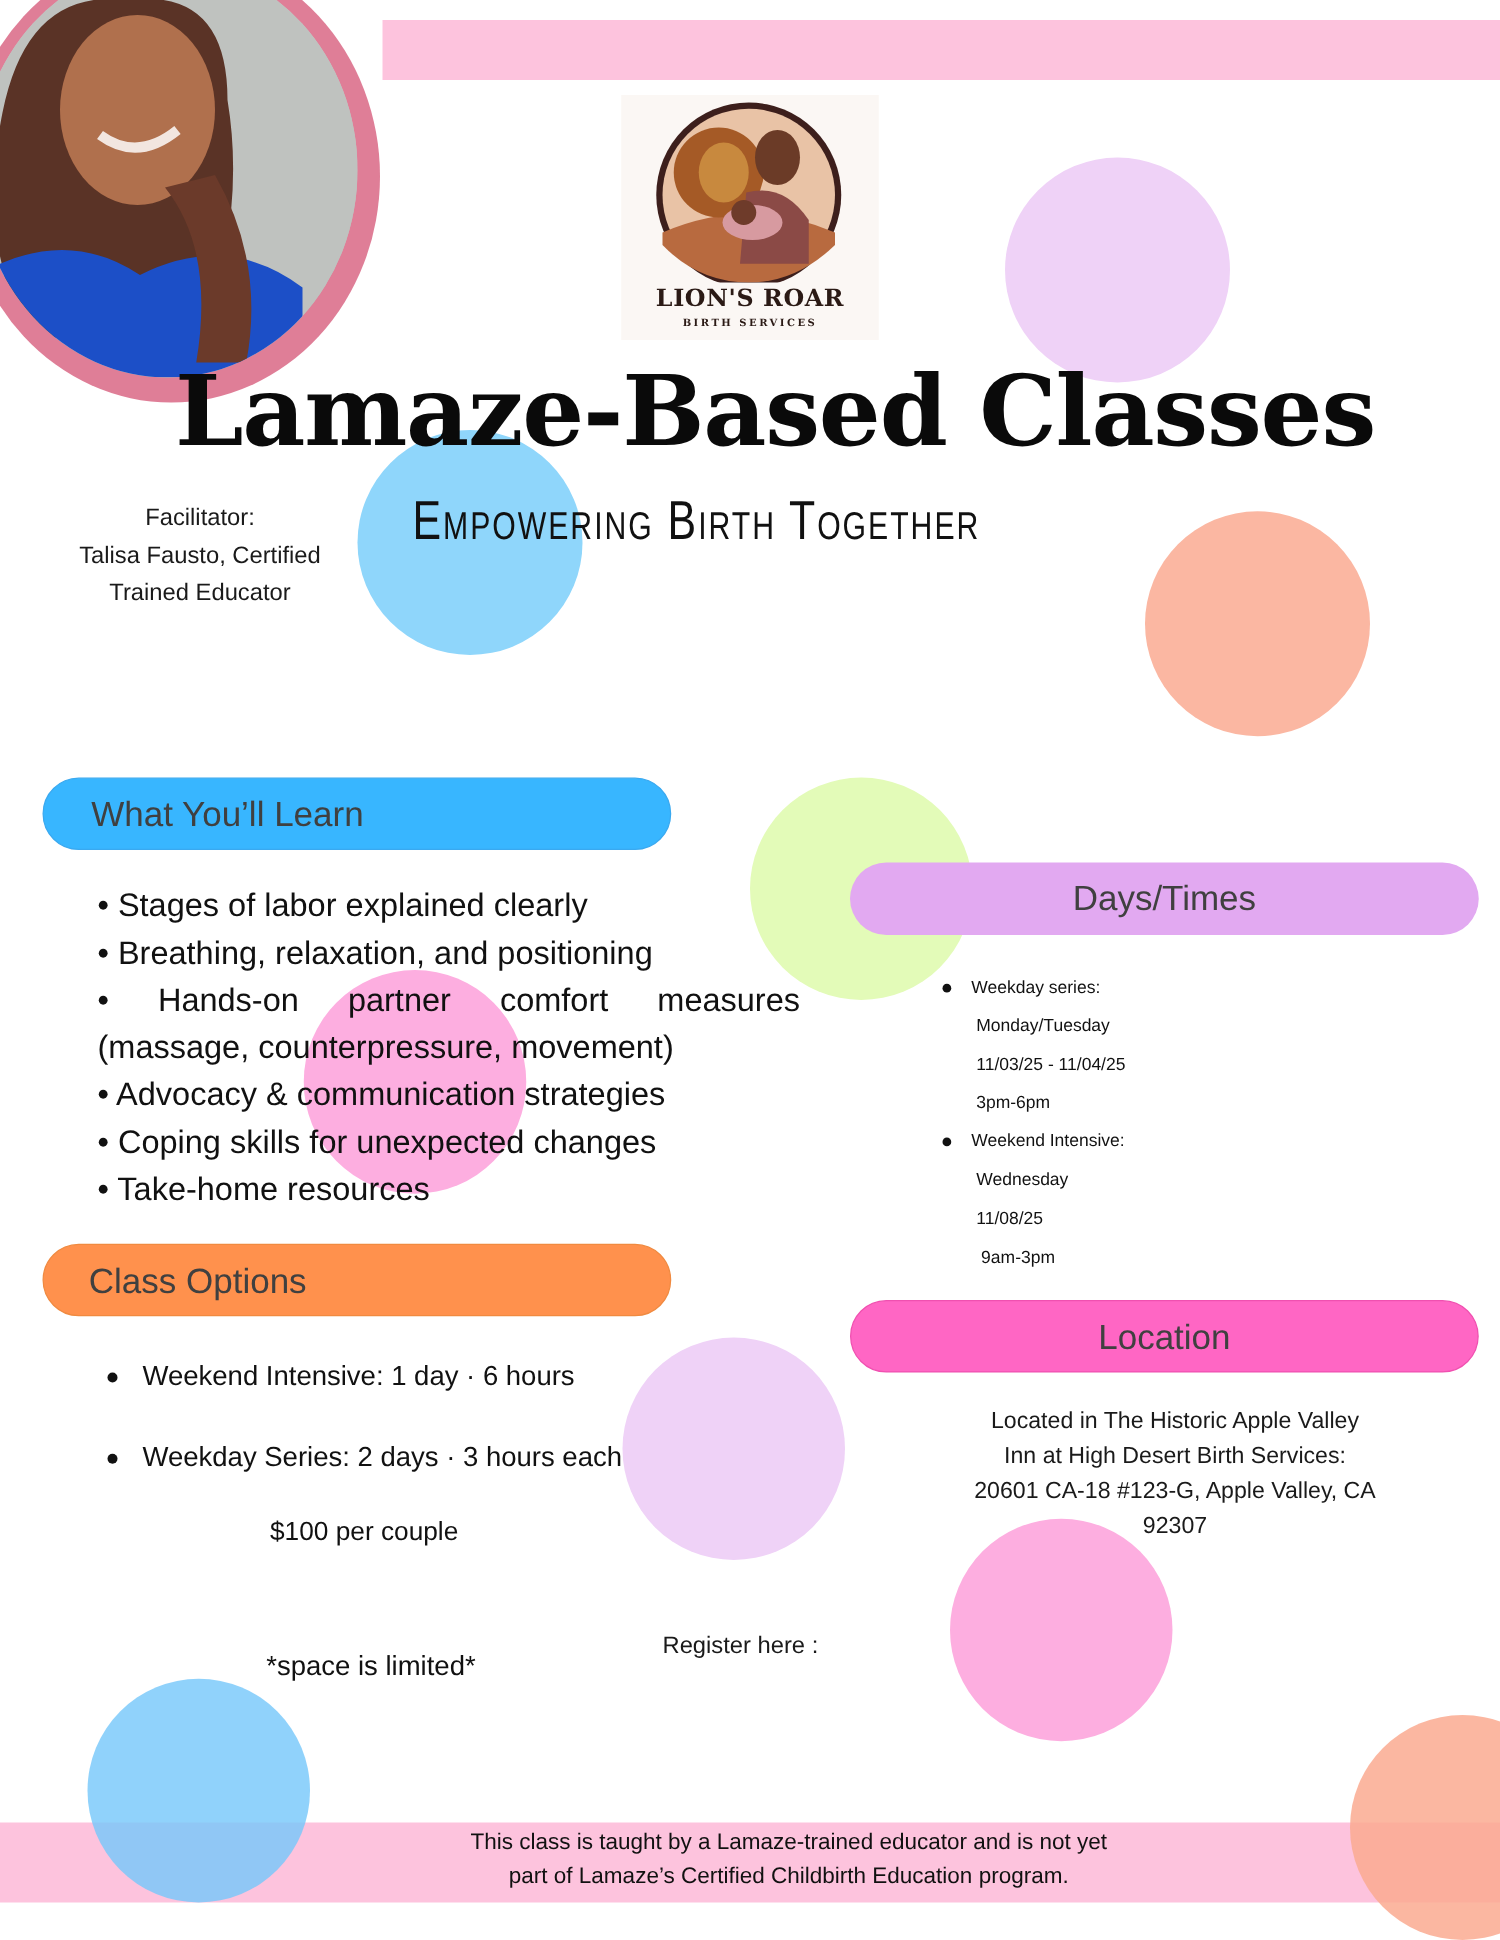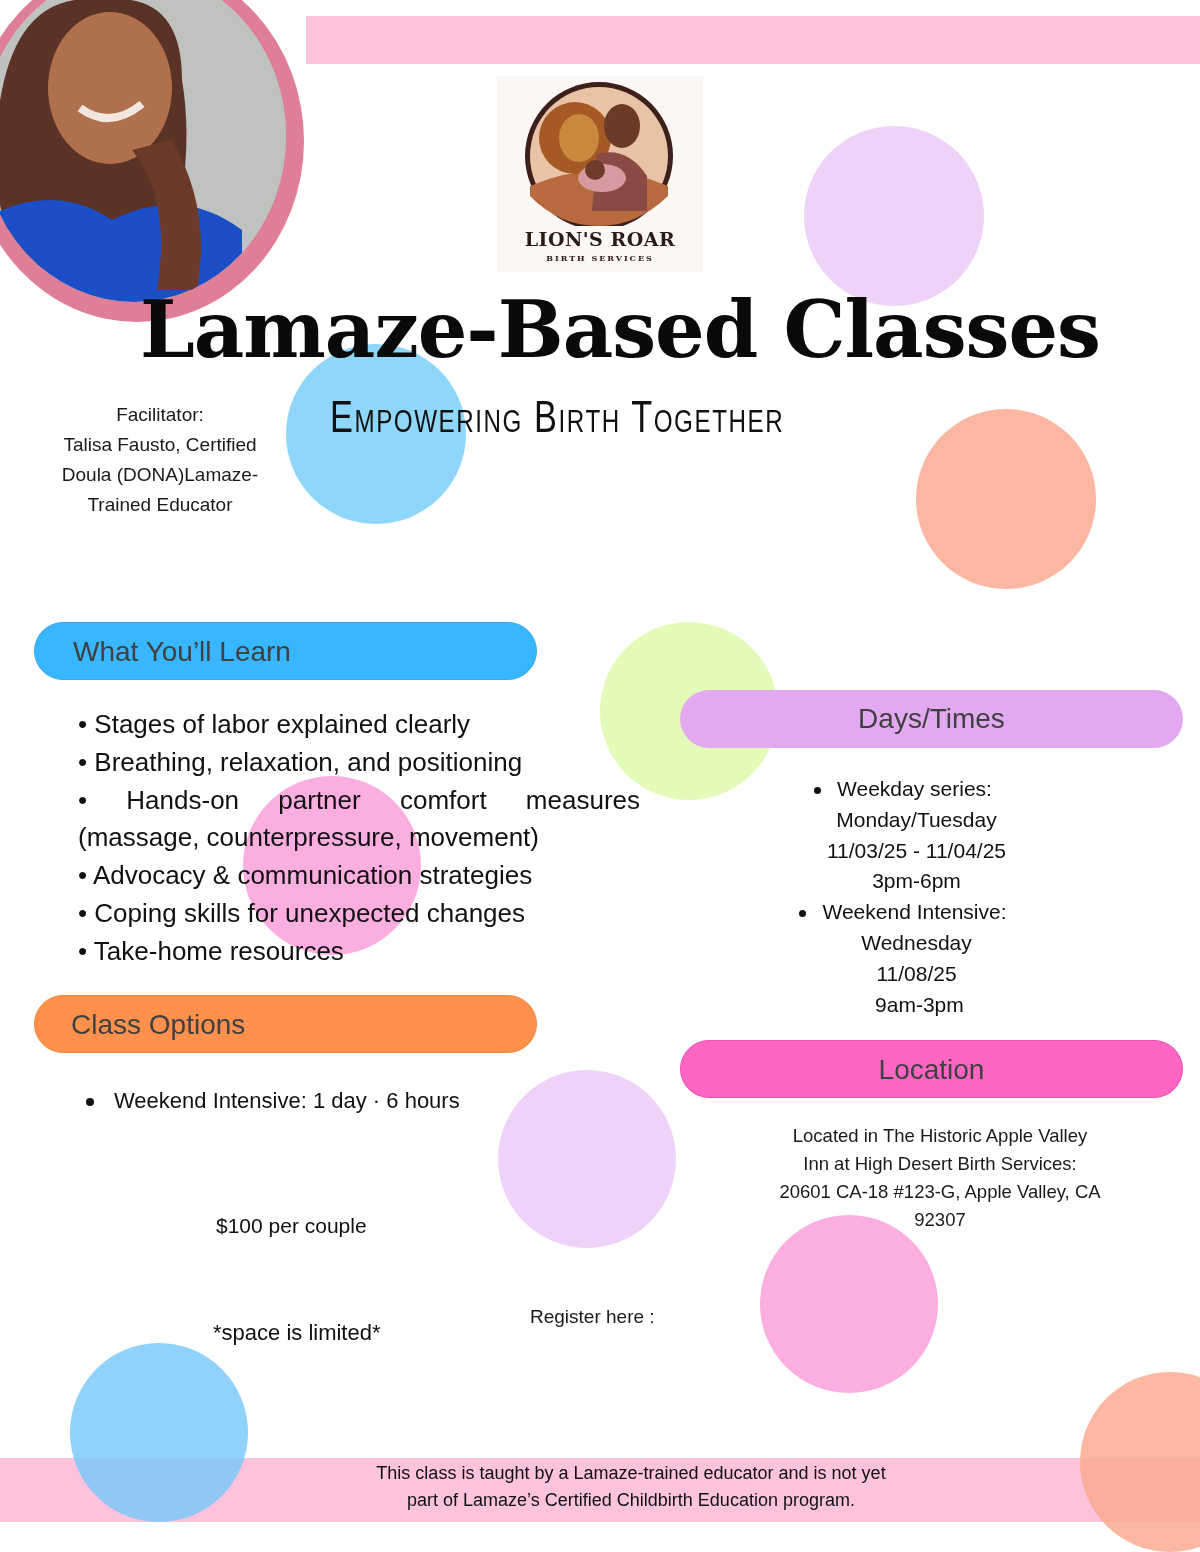--- a/index.html
+++ b/index.html
@@ -24,21 +24,21 @@
   .pill-days { left:680px; top:690px; width:503px; height:58px; background:#e2a9f1; text-align:center; box-sizing:border-box; }
   .pill-loc { left:680px; top:1040px; width:503px; height:58px; background:#ff66c4; text-align:center; box-sizing:border-box; border:1px solid #f050b0; }
   .learn-list { left:70px; top:698px; width:562px; font-size:26px; line-height:37.8px; z-index:3; margin:8px; padding:0; list-style:none; }
   .learn-list li { text-align:justify; }
   .options-list { left:80px; top:1084px; width:480px; font-size:22px; z-index:3; margin:0; padding:0; list-style:none; }
   .options-list li { height:65px; line-height:34px; }
   .bullet { display:inline-block; width:8px; height:8px; border-radius:50%; background:#111; margin-right:20px; vertical-align:middle; margin-left:6px; }
   .price { left:216px; top:1214px; font-size:21px; z-index:3; }
   .limited { left:213px; top:1320px; font-size:22px; z-index:3; }
   .register { left:530px; top:1306px; font-size:19px; z-index:3; color:#1a1a1a; }
-  .days-list { left:752px; top:774px; width:300px; font-size:21px; line-height:30.8px; z-index:3; margin:0; padding:0; list-style:none;text-align:center; }
+  .days-list { left:752px; top:774px; width:300px; font-size:14px; line-height:30.8px; z-index:3; margin:0; padding:0; list-style:none; }
   .days-list .indent { padding-left:29px; }
   .loc-text { left:730px; top:1122px; width:420px; text-align:center; font-size:18.5px; line-height:28px; z-index:3; color:#1a1a1a; }
   .footer-bar { left:0; top:1458px; width:1200px; height:64px; background:#fdc3dd; z-index:1; }
   .footer-text { left:0; top:1460px; width:1262px; text-align:center; font-size:18px; line-height:27px; z-index:4; color:#111; }
   .logo-title { position:absolute; left:0; width:206px; top:152px; text-align:center; font-family:"DejaVu Serif", serif; font-weight:bold; font-size:19px; color:#2b1a15; letter-spacing:0.5px; }
   .logo-sub { position:absolute; left:0; width:206px; top:177px; text-align:center; font-family:"DejaVu Serif", serif; font-size:8px; letter-spacing:2px; color:#2b1a15; font-weight:bold; }
 </style>
 </head>
 <body>
 
@@ -81,37 +81,37 @@
   <div class="logo-title">LION'S ROAR</div>
   <div class="logo-sub">BIRTH SERVICES</div>
 </div>
 
 <div class="abs title">Lamaze-Based Classes</div>
 <div class="abs subtitle">Empowering Birth Together</div>
 
 <div class="abs facilitator">
   <div>Facilitator:</div>
   <div>Talisa Fausto, Certified</div>
-  <div>Doula (DONA)Lamaze-</div>
   <div>Trained Educator</div>
 </div>
 
 <div class="pill pill-learn">What You’ll Learn</div>
 <ul class="abs learn-list">
   <li>• Stages of labor explained clearly</li>
   <li>• Breathing, relaxation, and positioning</li>
   <li>•  Hands-on partner comfort measures (massage, counterpressure, movement)</li>
   <li>• Advocacy &amp; communication strategies</li>
   <li>• Coping skills for unexpected changes</li>
   <li>• Take-home resources</li>
 </ul>
 
 <div class="pill pill-options">Class Options</div>
 <ul class="abs options-list">
   <li><span class="bullet"></span><span>Weekend Intensive: 1 day · 6 hours</span></li>
+  <li><span class="bullet"></span><span>Weekday Series: 2 days · 3 hours each</span></li>
 </ul>
 <div class="abs price">$100 per couple</div>
 <div class="abs limited">*space is limited*</div>
 <div class="abs register">Register here :</div>
 
 <div class="pill pill-days">Days/Times</div>
 <ul class="abs days-list">
   <li><span class="bullet" style="margin-left:2px;margin-right:16px;width:7px;height:7px;"></span><span>Weekday series:</span></li>
   <li class="indent">Monday/Tuesday</li>
   <li class="indent">11/03/25 - 11/04/25</li>

